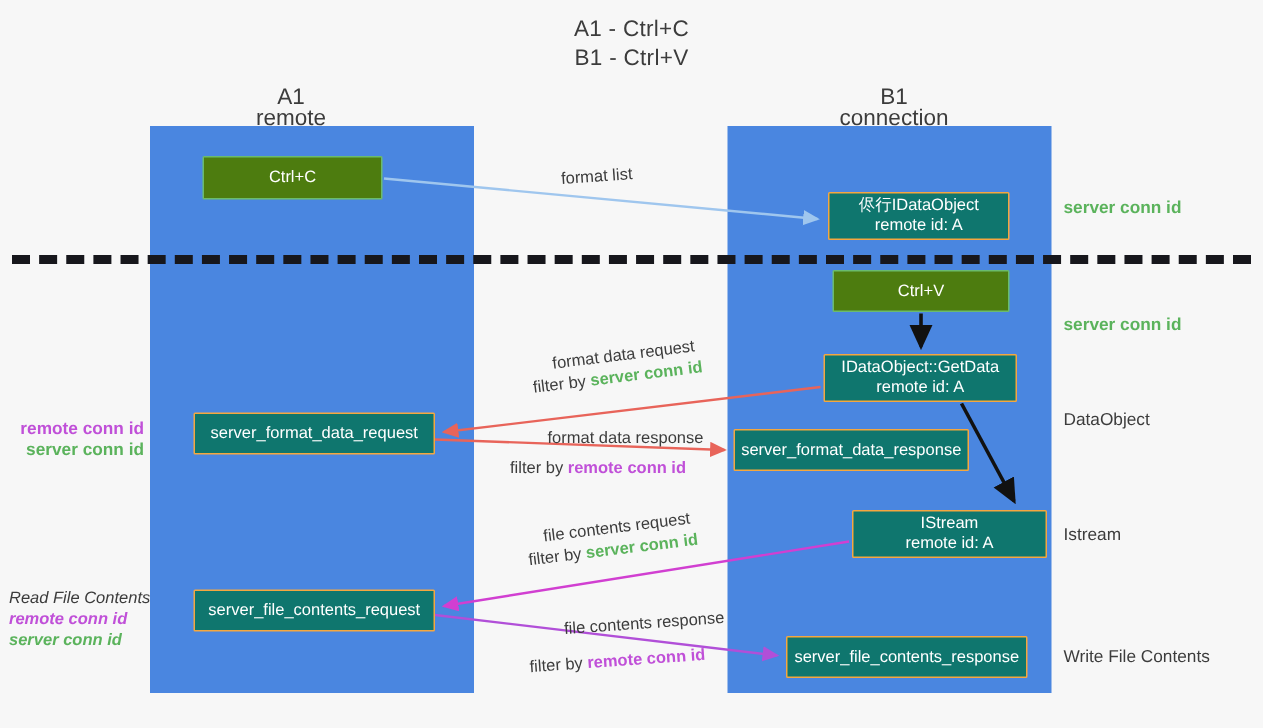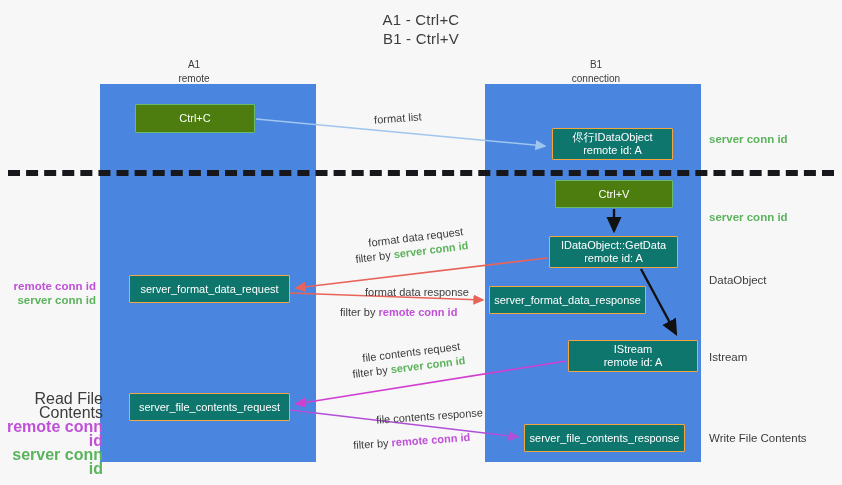--- a/index.html
+++ b/index.html
@@ -28,21 +28,21 @@
     font-size: 15px;
     line-height: 19px;
     letter-spacing: 0.2px;
   }
 
   
   .col-header {
     position: absolute;
     text-align: center;
     color: #3c3c3c;
-    font-size: 10px;
+    font-size: 15px;
     line-height: 14px;
     width: 160px;
   }
   #hdr-a1 { left: 114px; top: 58px; }
   #hdr-b1 { left: 516px; top: 58px; }
 
   
   .lane {
     position: absolute;
     background: #4a86e0;
@@ -107,21 +107,21 @@
   #ann-writefile    { left: 709px; top: 431px; }
 
   
   #ann-left-1 {
     position: absolute; left: 6px; top: 279px;
     font-size: 11.5px; line-height: 14px; text-align: right; width: 90px;
     font-weight: bold;
   }
   #ann-left-2 {
     position: absolute; left: 6px; top: 392px;
-    font-size: 16px; line-height: 14px; text-align: right; width: 97px;
+    font-size: 11px; line-height: 14px; text-align: left; width: 97px; font-style: italic;
   }
   #ann-left-2 .plain { color: #3c3c3c; font-weight: normal; display:block; }
   .c-remote { color: #c050d8; font-weight: bold; display: block; }
   .c-server { color: #5bb35c; font-weight: bold; display: block; }
 
   
   .edge-label {
     position: absolute;
     font-size: 11px;
     line-height: 14px;

